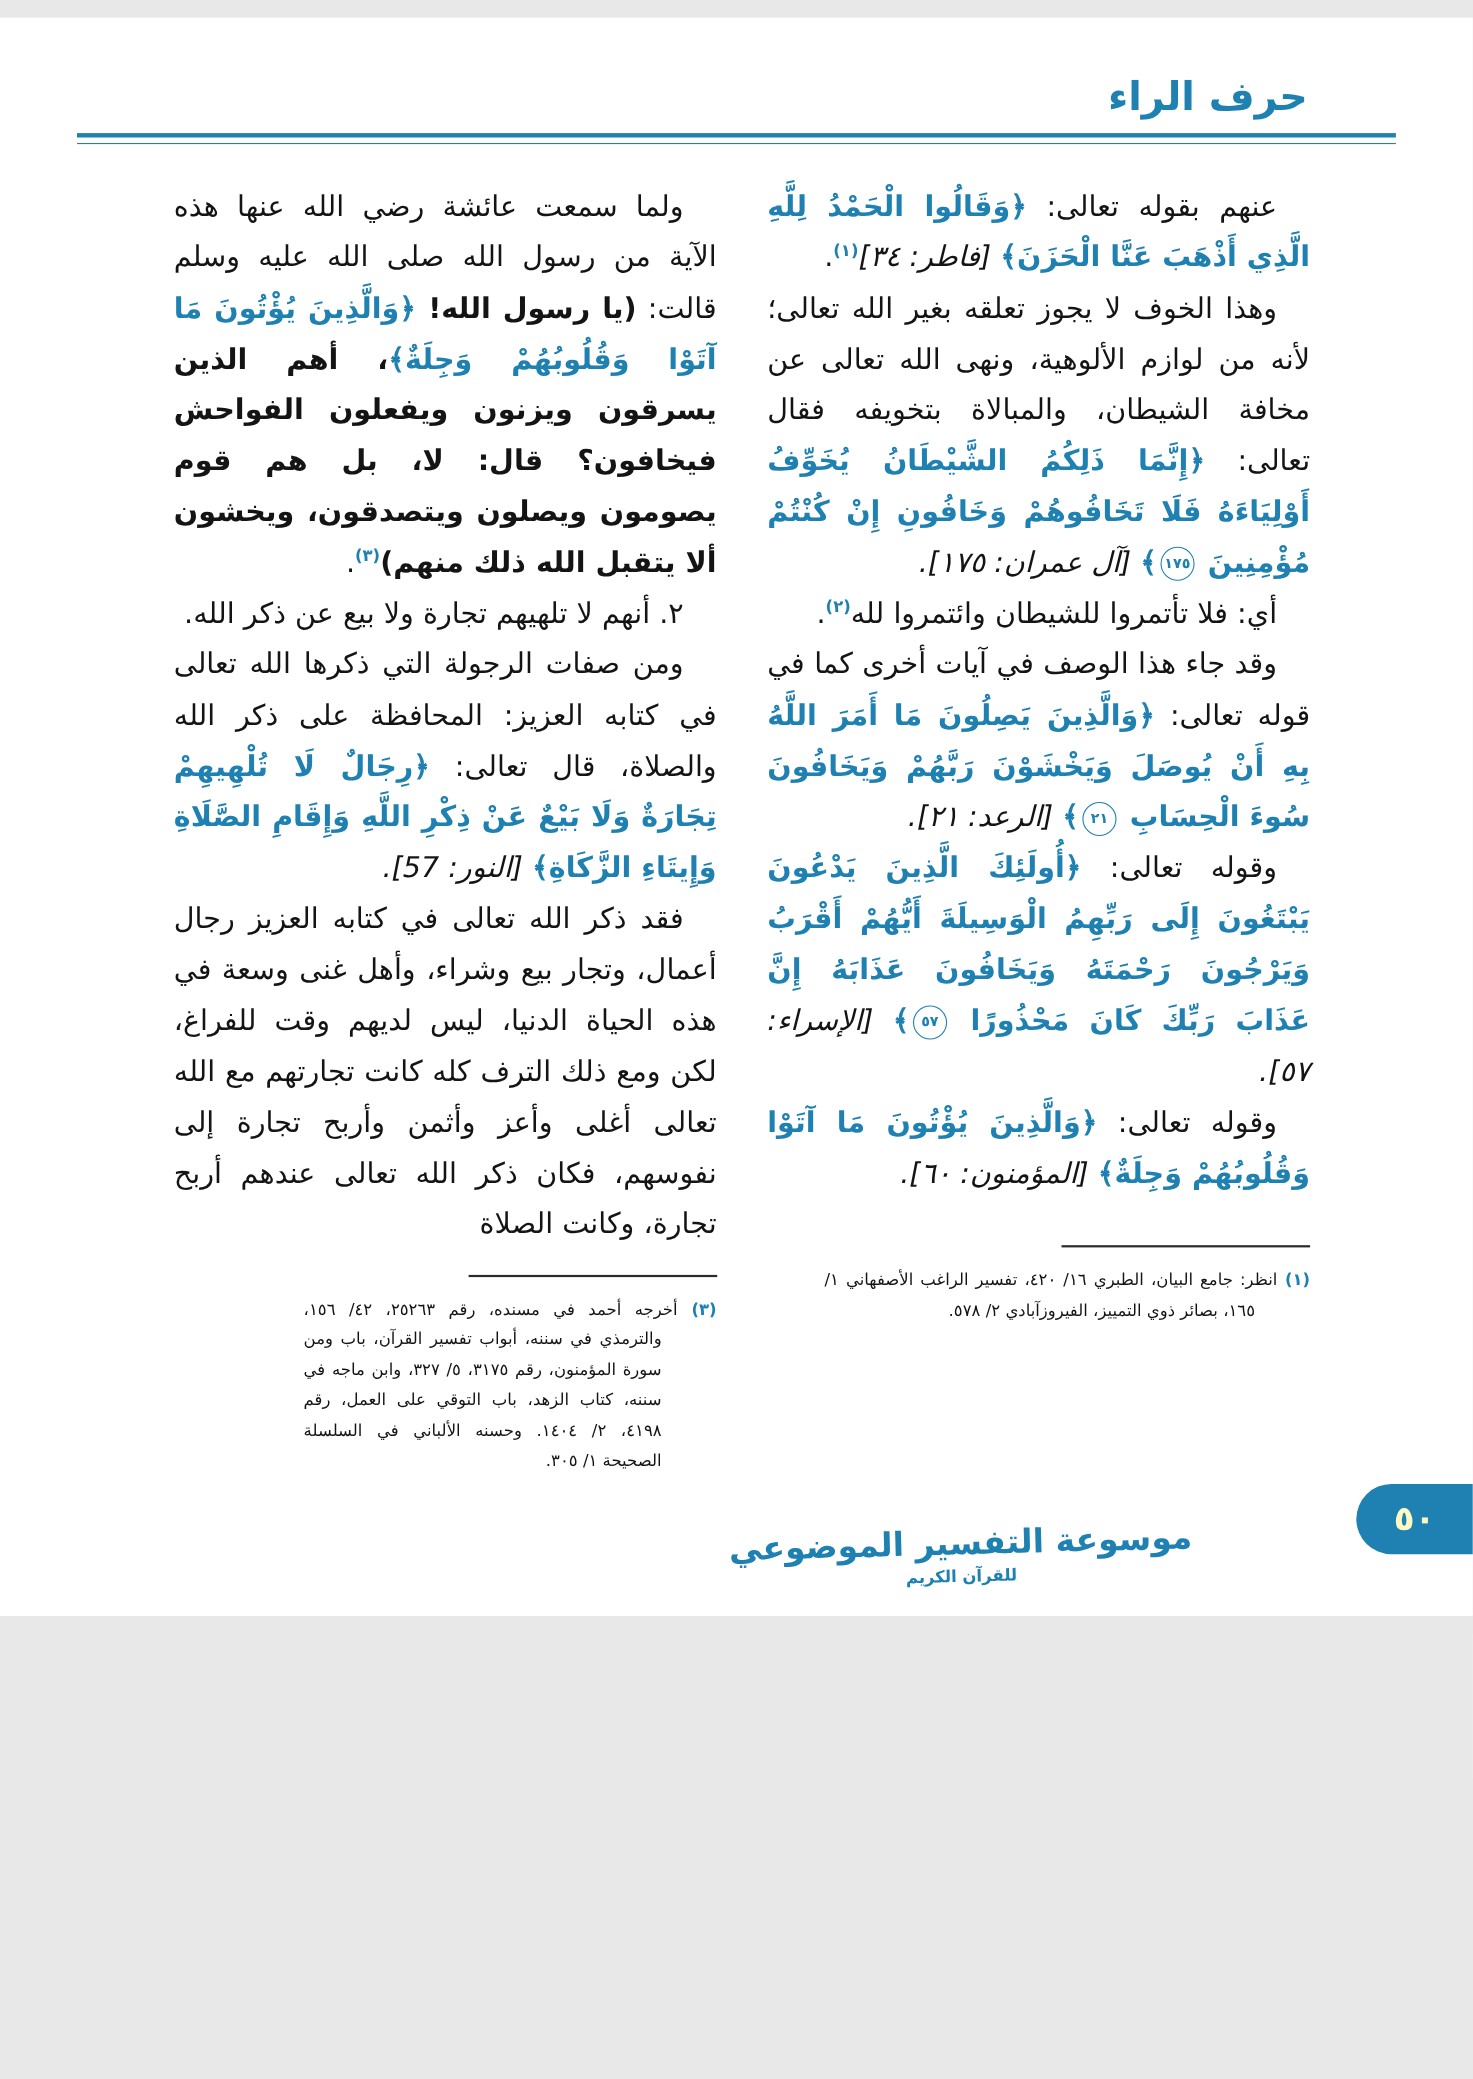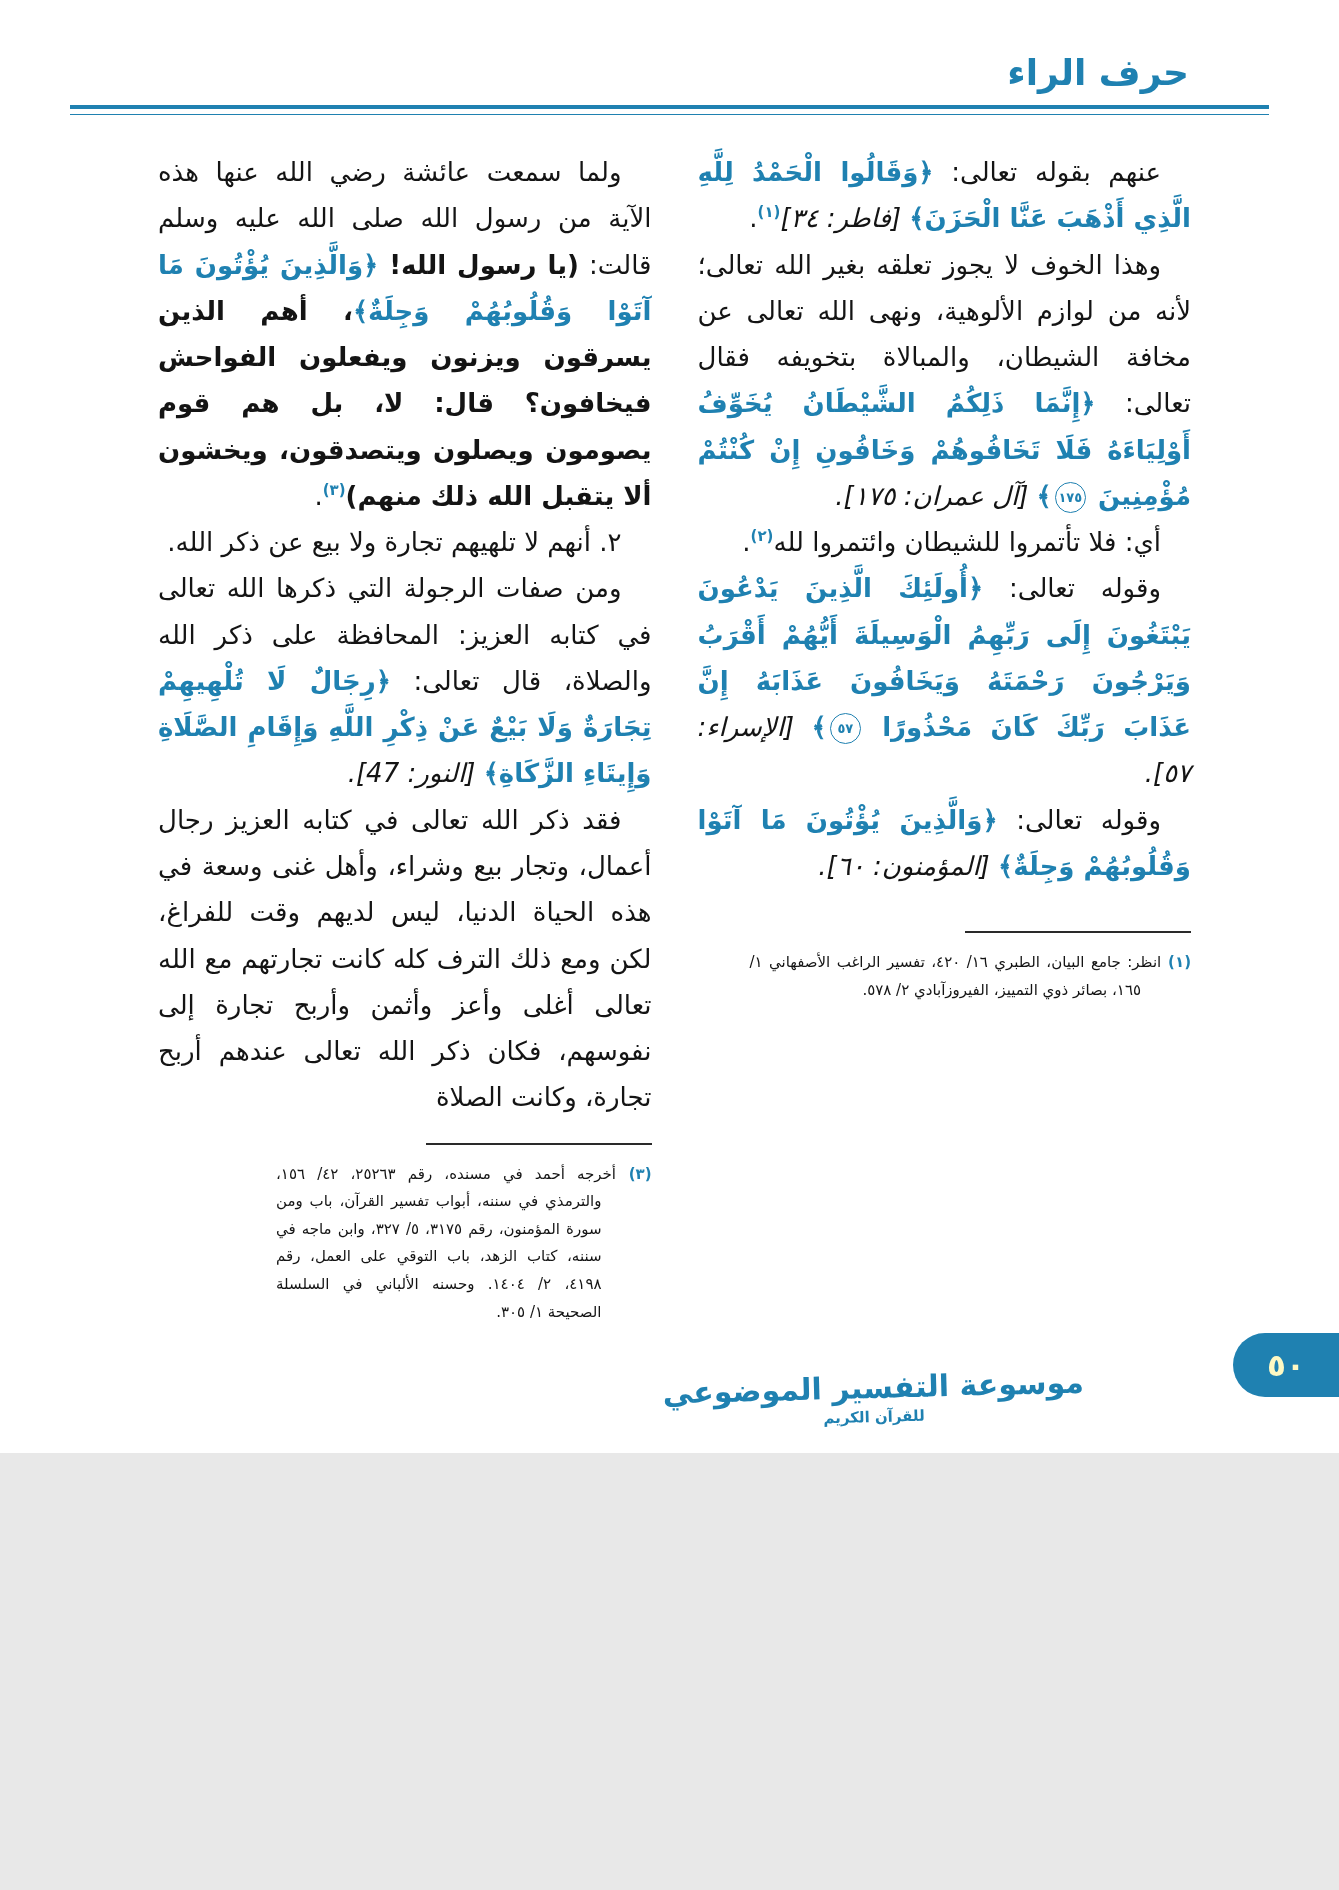--- a/index.html
+++ b/index.html
@@ -1,21 +1,21 @@
 <!DOCTYPE html>
 <html lang="ar" dir="rtl" style="--accent: #1f81b1; --ink: #141414;"><head>
 <meta charset="utf-8">
 <style>
   * { margin: 0; padding: 0; box-sizing: border-box; }
   :root { --accent: #1f81b1; --ink: #141414; }
   html, body { background: #e8e8e8; }
   body { font-family: "DejaVu Sans", sans-serif; }
   .page {
     width: 1339px; height: 1453px; position: relative; overflow: hidden;
-    background: #ffffff; margin: 0 auto; direction: rtl;
+    background: #ffffff; margin: 16px auto; direction: rtl;
   }
   
   .chapter-title {
     font-size: 36px; font-weight: bold; color: var(--accent);
     text-align: right; padding: 52px 150px 12px 0;
     letter-spacing: 1px;
   }
   .rule-thick { border-top: 4px solid var(--accent); margin: 0 70px; }
   .rule-thin  { border-top: 1.5px solid var(--accent); margin: 5px 70px 0 70px; }
 
@@ -83,36 +83,37 @@
     <div class="rule-thin"></div>
   </header>
 
   <main class="content">
 
     <section class="col col-right">
       <div class="paras">
           <p class="para"><span class="seg-n">عنهم بقوله تعالى: </span><span class="seg-q">﴿وَقَالُوا الْحَمْدُ لِلَّهِ الَّذِي أَذْهَبَ عَنَّا الْحَزَنَ﴾</span><span class="seg-r"> [فاطر: ٣٤]</span><span class="seg-m">(١)</span><span class="seg-n">.</span></p>
           <p class="para"><span class="seg-n">وهذا الخوف لا يجوز تعلقه بغير الله تعالى؛ لأنه من لوازم الألوهية، ونهى الله تعالى عن مخافة الشيطان، والمبالاة بتخويفه فقال تعالى: </span><span class="seg-q">﴿إِنَّمَا ذَلِكُمُ الشَّيْطَانُ يُخَوِّفُ أَوْلِيَاءَهُ فَلَا تَخَافُوهُمْ وَخَافُونِ إِنْ كُنْتُمْ مُؤْمِنِينَ </span><span class="seg-a">١٧٥</span><span class="seg-q">﴾</span><span class="seg-r"> [آل عمران: ١٧٥].</span></p>
           <p class="para"><span class="seg-n">أي: فلا تأتمروا للشيطان وائتمروا لله</span><span class="seg-m">(٢)</span><span class="seg-n">.</span></p>
+          <p class="para"><span class="seg-n">وقد جاء هذا الوصف في آيات أخرى كما في قوله تعالى: </span><span class="seg-q">﴿وَالَّذِينَ يَصِلُونَ مَا أَمَرَ اللَّهُ بِهِ أَنْ يُوصَلَ وَيَخْشَوْنَ رَبَّهُمْ وَيَخَافُونَ سُوءَ الْحِسَابِ </span><span class="seg-a">٢١</span><span class="seg-q">﴾</span><span class="seg-r"> [الرعد: ٢١].</span></p>
           <p class="para"><span class="seg-n">وقوله تعالى: </span><span class="seg-q">﴿أُولَئِكَ الَّذِينَ يَدْعُونَ يَبْتَغُونَ إِلَى رَبِّهِمُ الْوَسِيلَةَ أَيُّهُمْ أَقْرَبُ وَيَرْجُونَ رَحْمَتَهُ وَيَخَافُونَ عَذَابَهُ إِنَّ عَذَابَ رَبِّكَ كَانَ مَحْذُورًا </span><span class="seg-a">٥٧</span><span class="seg-q">﴾</span><span class="seg-r"> [الإسراء: ٥٧].</span></p>
           <p class="para"><span class="seg-n">وقوله تعالى: </span><span class="seg-q">﴿وَالَّذِينَ يُؤْتُونَ مَا آتَوْا وَقُلُوبُهُمْ وَجِلَةٌ﴾</span><span class="seg-r"> [المؤمنون: ٦٠].</span></p>
         </div>
       <div class="footnotes">
         <div class="fn-sep"></div>
         <div>
             <p class="fn"><span class="fn-marker">(١) </span><span>انظر: جامع البيان، الطبري ١٦/ ٤٢٠، تفسير الراغب الأصفهاني ١/ ١٦٥، بصائر ذوي التمييز، الفيروزآبادي ٢/ ٥٧٨.</span></p>
           </div>
       </div>
     </section>
 
     <section class="col col-left">
       <div class="paras">
           <p class="para"><span class="seg-n">ولما سمعت عائشة رضي الله عنها هذه الآية من رسول الله صلى الله عليه وسلم قالت: </span><span class="seg-h">(يا رسول الله! </span><span class="seg-q">﴿وَالَّذِينَ يُؤْتُونَ مَا آتَوْا وَقُلُوبُهُمْ وَجِلَةٌ﴾</span><span class="seg-h">، أهم الذين يسرقون ويزنون ويفعلون الفواحش فيخافون؟ قال: لا، بل هم قوم يصومون ويصلون ويتصدقون، ويخشون ألا يتقبل الله ذلك منهم)</span><span class="seg-m">(٣)</span><span class="seg-n">.</span></p>
           <p class="para"><span class="seg-n">٢. أنهم لا تلهيهم تجارة ولا بيع عن ذكر الله.</span></p>
-          <p class="para"><span class="seg-n">ومن صفات الرجولة التي ذكرها الله تعالى في كتابه العزيز: المحافظة على ذكر الله والصلاة، قال تعالى: </span><span class="seg-q">﴿رِجَالٌ لَا تُلْهِيهِمْ تِجَارَةٌ وَلَا بَيْعٌ عَنْ ذِكْرِ اللَّهِ وَإِقَامِ الصَّلَاةِ وَإِيتَاءِ الزَّكَاةِ﴾</span><span class="seg-r"> [النور: 47].</span></p>
+          <p class="para"><span class="seg-n">ومن صفات الرجولة التي ذكرها الله تعالى في كتابه العزيز: المحافظة على ذكر الله والصلاة، قال تعالى: </span><span class="seg-q">﴿رِجَالٌ لَا تُلْهِيهِمْ تِجَارَةٌ وَلَا بَيْعٌ عَنْ ذِكْرِ اللَّهِ وَإِقَامِ الصَّلَاةِ وَإِيتَاءِ الزَّكَاةِ﴾</span><span class="seg-r"> [النور: 57].</span></p>
           <p class="para"><span class="seg-n">فقد ذكر الله تعالى في كتابه العزيز رجال أعمال، وتجار بيع وشراء، وأهل غنى وسعة في هذه الحياة الدنيا، ليس لديهم وقت للفراغ، لكن ومع ذلك الترف كله كانت تجارتهم مع الله تعالى أغلى وأعز وأثمن وأربح تجارة إلى نفوسهم، فكان ذكر الله تعالى عندهم أربح تجارة، وكانت الصلاة</span></p>
         </div>
       <div class="footnotes">
         <div class="fn-sep"></div>
         <div>
             <p class="fn"><span class="fn-marker">(٣) </span><span>أخرجه أحمد في مسنده، رقم ٢٥٢٦٣، ٤٢/ ١٥٦، والترمذي في سننه، أبواب تفسير القرآن، باب ومن سورة المؤمنون، رقم ٣١٧٥، ٥/ ٣٢٧، وابن ماجه في سننه، كتاب الزهد، باب التوقي على العمل، رقم ٤١٩٨، ٢/ ١٤٠٤. وحسنه الألباني في السلسلة الصحيحة ١/ ٣٠٥.</span></p>
           </div>
       </div>
     </section>
 

